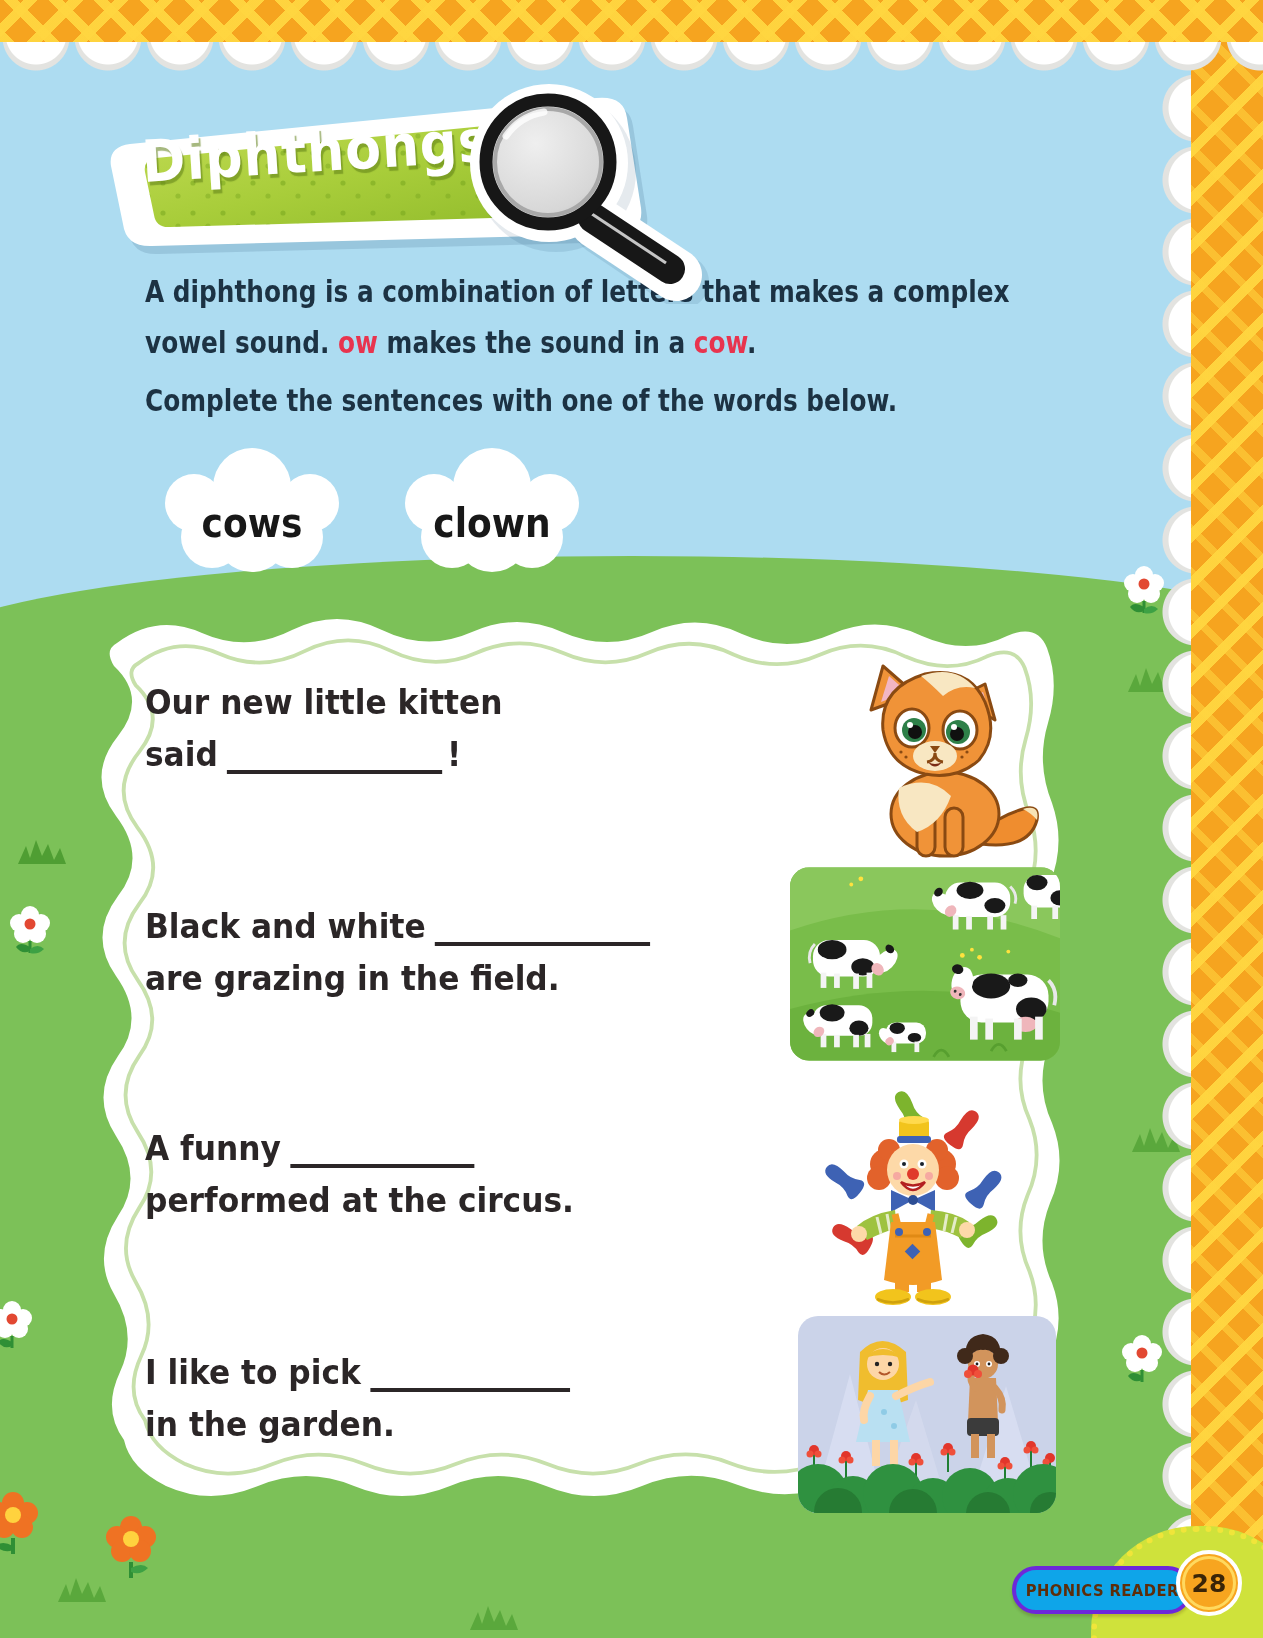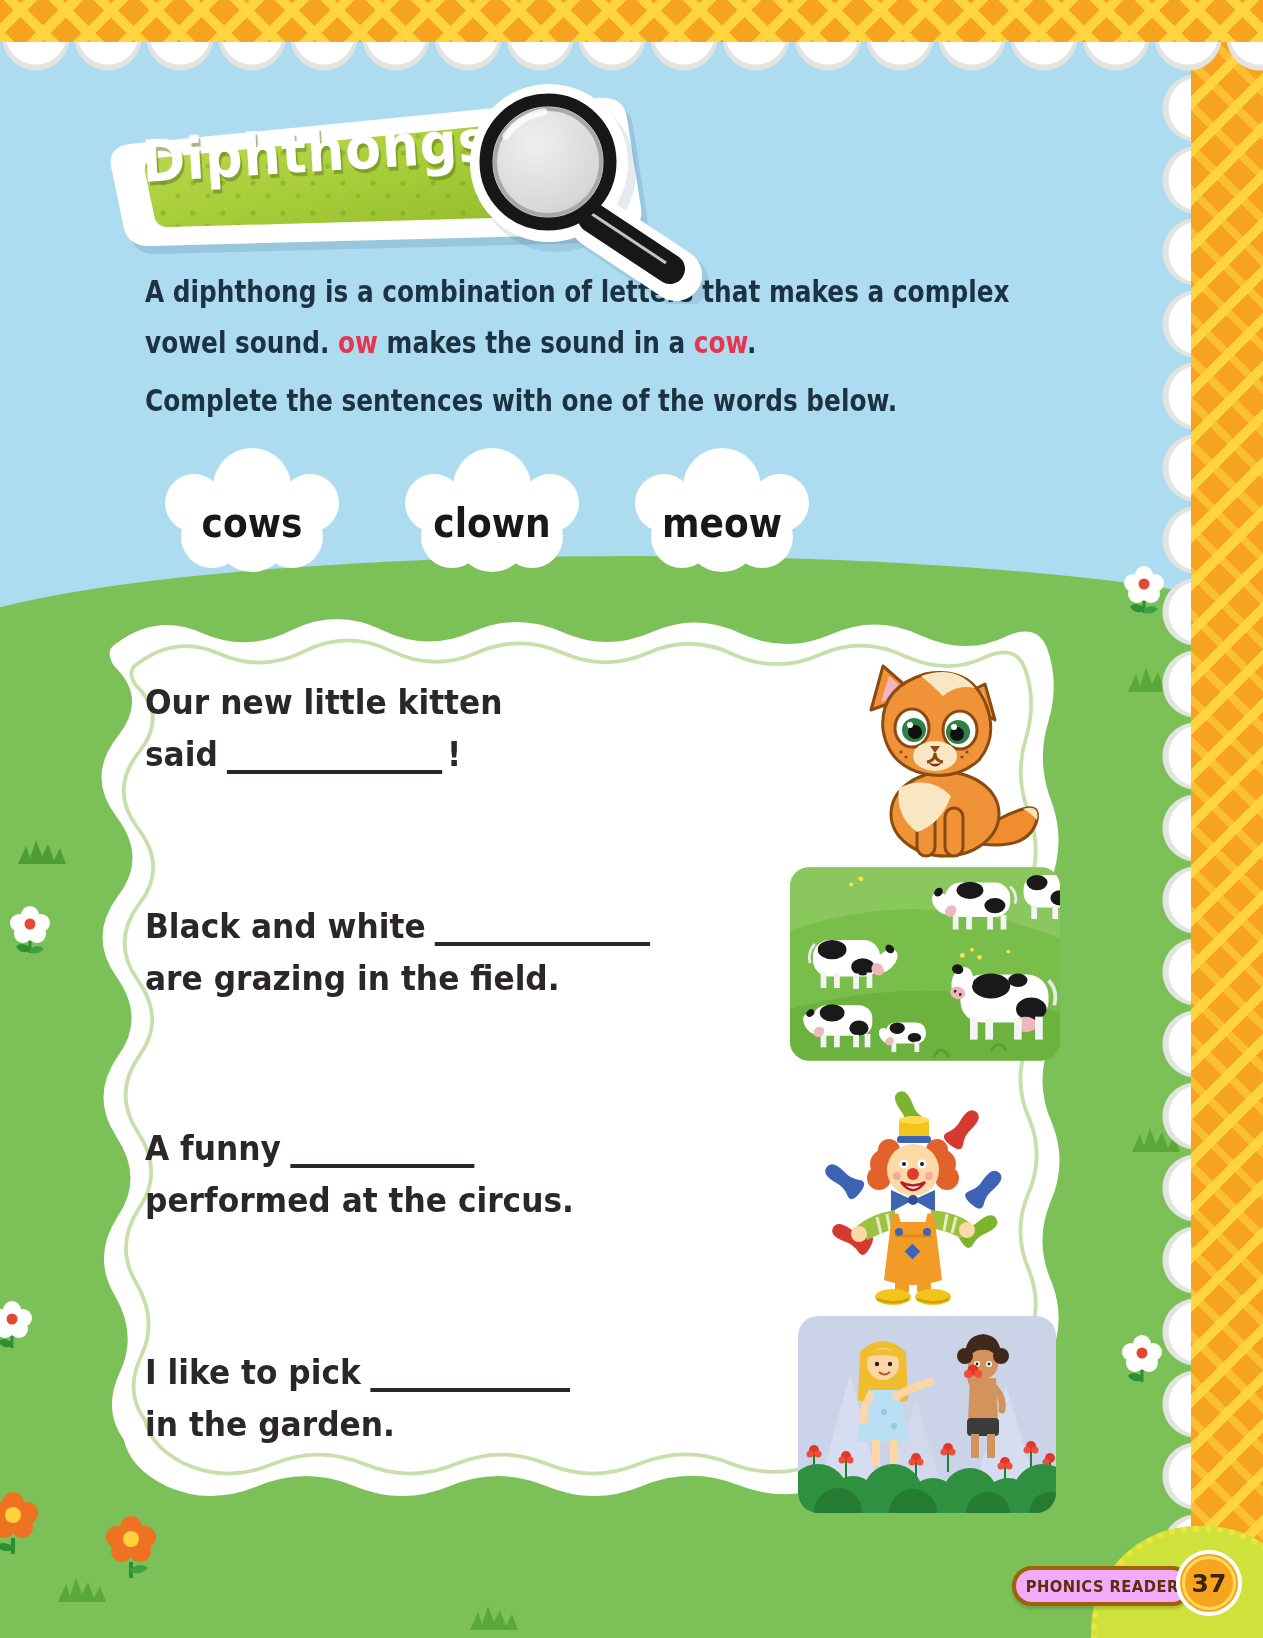--- a/index.html
+++ b/index.html
@@ -94,22 +94,22 @@
   
   .illus { position:absolute; z-index:10; }
   .img-kitten { left:833px; top:658px; }
   .img-cows   { left:790px; top:863px; }
   .img-clown  { left:815px; top:1086px; }
   .img-kids   { left:798px; top:1316px; }
   
   .decor { position:absolute; z-index:20; }
   
   .footer-badge {
-    position:absolute; left:1012px; top:1566px; width:180px; height:40px; z-index:45;
-    background:#f0abfc; border:4px solid #a16207; border-radius:24px; box-sizing:border-box;
+    position:absolute; left:1012px; top:1566px; width:180px; height:48px; z-index:45;
+    background:#0ea5e9; border:4px solid #6d28d9; border-radius:24px; box-sizing:border-box;
     display:flex; align-items:center; justify-content:center;
     box-shadow:0 3px 3px rgba(70,40,0,.2);
   }
   .footer-badge span {
     font-size:16px; font-weight:800; color:#5d2d0a; letter-spacing:.5px;
     transform:scaleX(.92); white-space:nowrap;
   }
   .page-circle {
     position:absolute; left:1176px; top:1550px; width:66px; height:66px; z-index:46;
     background:#f7a51f; border:4px solid #ffffff; border-radius:50%; box-sizing:border-box;
@@ -204,29 +204,20 @@
     <span>clown</span>
   </div>
   <div class="cloud" style="left:157px">
     <i class="p p2"></i>
       <i class="p p3"></i>
       <i class="p p1"></i>
       <i class="p p4"></i>
       <i class="p p5"></i>
       <i class="p p6"></i>
     <span>cows</span>
-  </div>
-  <div class="cloud" style="left:627px">
-    <i class="p p2"></i>
-      <i class="p p3"></i>
-      <i class="p p1"></i>
-      <i class="p p4"></i>
-      <i class="p p5"></i>
-      <i class="p p6"></i>
-    <span>meow</span>
   </div>
 
   <div class="sentence s1">
     <div><span>Our new little kitten</span></div>
     <div><span>said</span><span class="blank b1"></span><span>!</span></div>
   </div>
   <div class="sentence s2">
     <div><span>Black and white</span><span class="blank b2"></span></div>
     <div><span>are grazing in the field.</span></div>
   </div>
@@ -614,17 +605,17 @@
     <path d="M22 38 L22 50" stroke="#2f8f35" stroke-width="3"></path>
     <path d="M22 44 Q12 38 8 44 Q14 52 22 48 Z" fill="#2f8f35"></path>
   </svg>
 
   <div class="bush-corner"></div>
   <div class="footer-badge">
     <span>PHONICS READER</span>
   </div>
   <div class="page-circle">
     <div class="ring">
-        <span class="num">37</span>
+        <span class="num">28</span>
       </div>
   </div>
 
 </div>
 
 </body></html>

